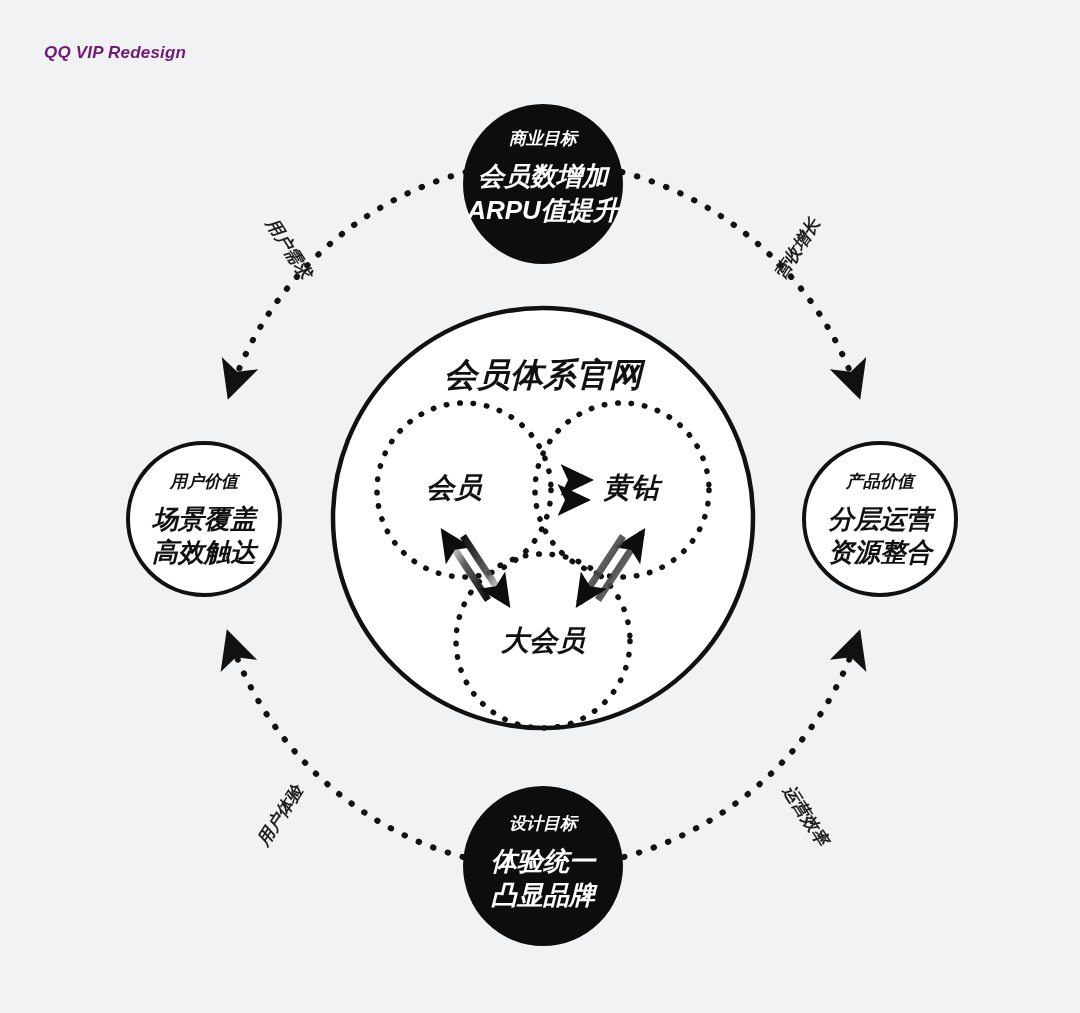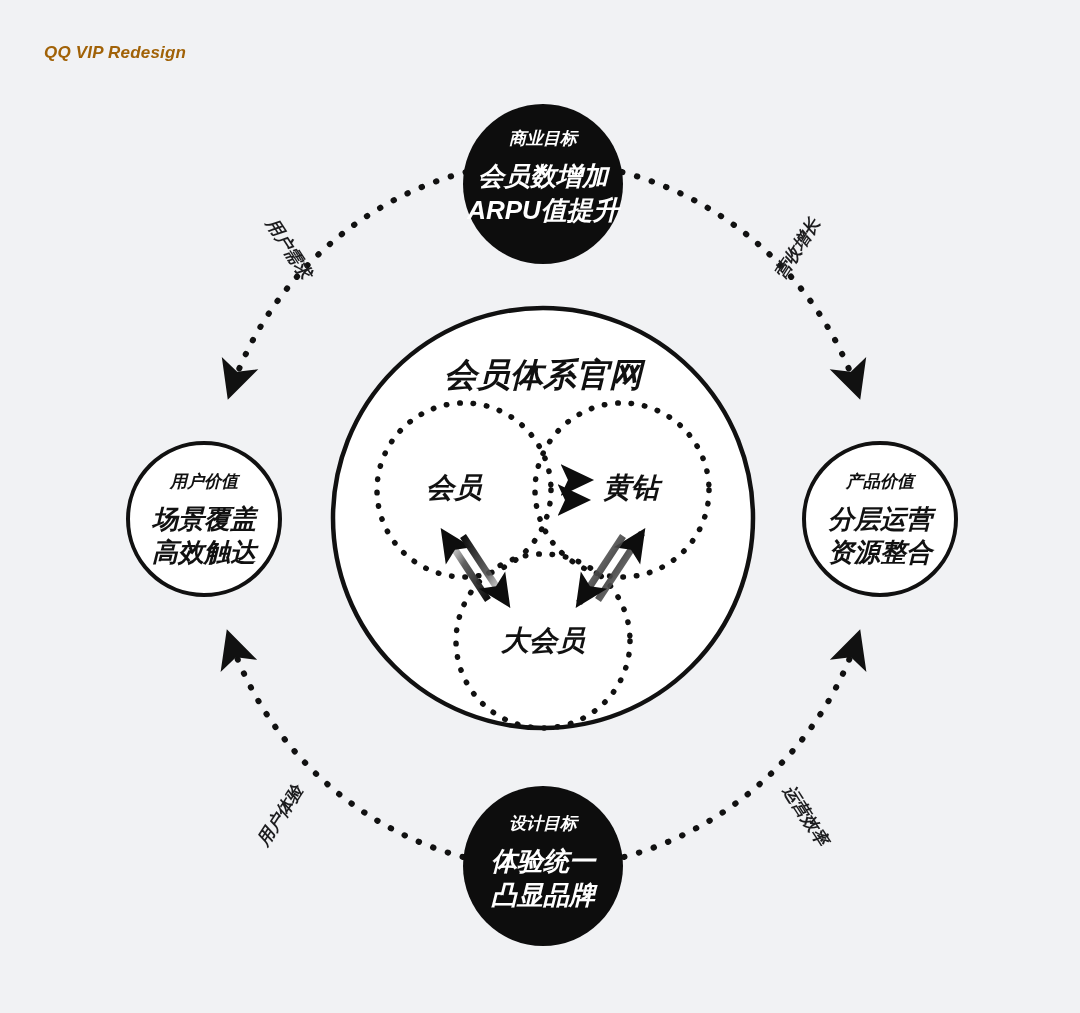--- a/index.html
+++ b/index.html
@@ -14,21 +14,21 @@
     overflow: hidden;
     font-family: "Liberation Sans", "DejaVu Sans", sans-serif;
   }
   #page-title {
     position: absolute;
     left: 44px;
     top: 43px;
     font-size: 17px;
     font-weight: bold;
     font-style: italic;
-    color: #a16207;
+    color: #701a75;
     letter-spacing: 0.2px;
     white-space: nowrap;
   }
   #diagram {
     position: absolute;
     left: 0;
     top: 0;
     width: 1080px;
     height: 1013px;
   }

